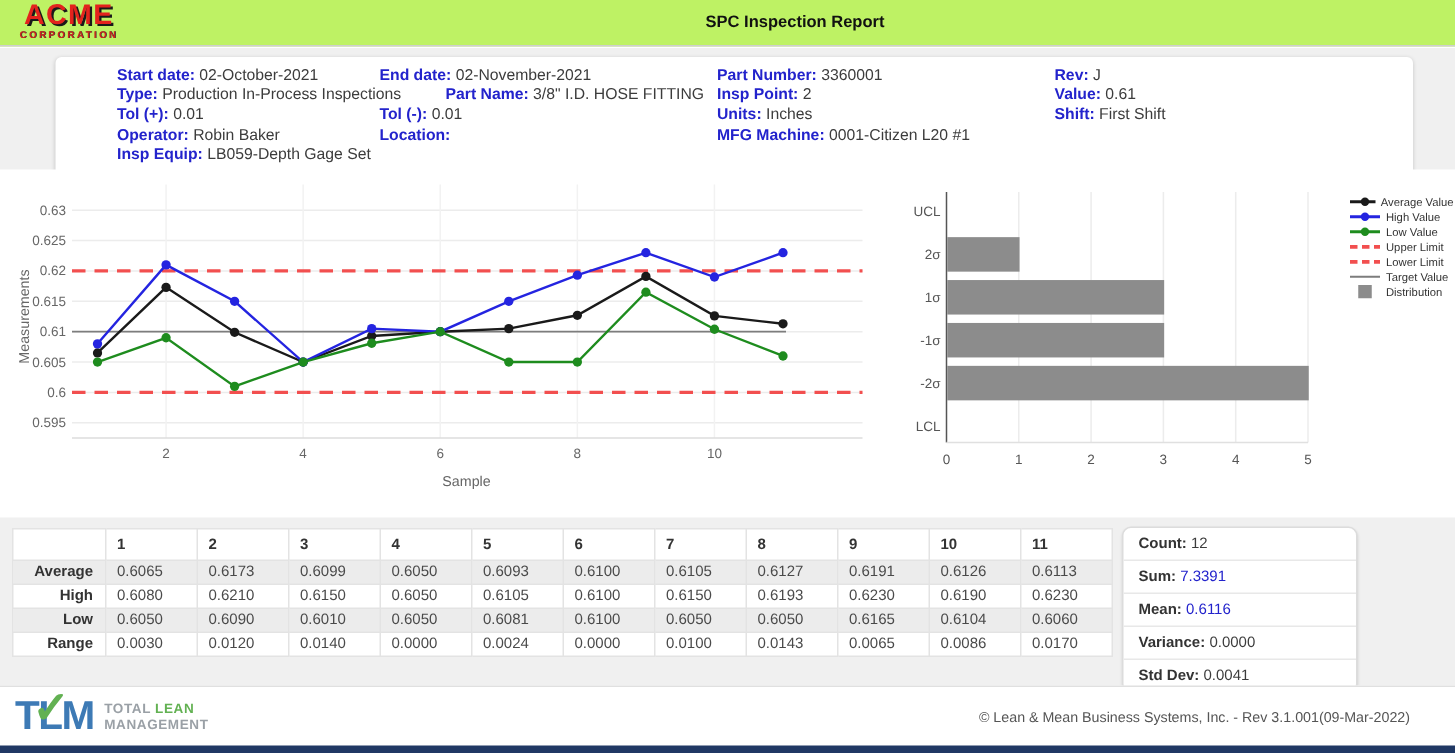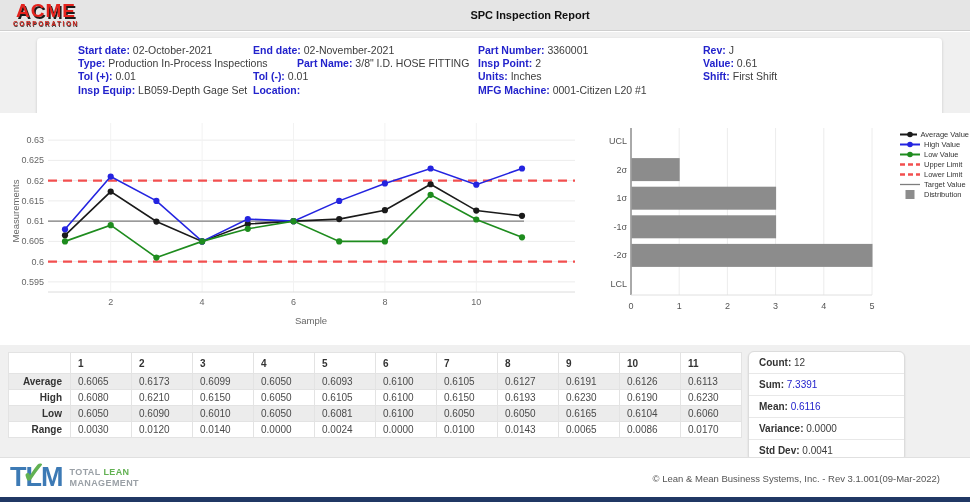--- a/index.html
+++ b/index.html
@@ -4,21 +4,21 @@
 <style>
   * { box-sizing: border-box; }
   html,body { margin:0; padding:0; }
   body {
     width:970px; height:502px; position:relative; overflow:hidden;
     background:#fff; font-family:"Liberation Sans", sans-serif; color:#333;
   }
   svg { font-family:"Liberation Sans", sans-serif; }
 
   
-  .top-header { position:absolute; top:0; left:0; right:0; height:31px; background:#e5e5e5;
+  .top-header { position:absolute; top:0; left:0; right:0; height:31px; background:#bef264;
     border-bottom:1px solid #cfcfcf; z-index:5; }
   .acme-logo { position:absolute; left:13px; top:1px; text-align:center; }
   .acme-name { font-size:19px; font-weight:900; color:#e3231d; letter-spacing:1px;
     text-shadow:1.5px 1.5px 0 #1a1a1a; line-height:19px; }
   .acme-sub { font-size:6.5px; font-weight:bold; color:#cf241c; letter-spacing:1.6px;
     text-shadow:0.5px 0.5px 0 #3a3a3a; margin-top:0px; }
   .page-title { text-align:center; line-height:30px; font-size:11px; font-weight:bold;
     color:#111; margin-left:90px; }
 
   
@@ -79,20 +79,21 @@
   </div>
   <div class="page-title">SPC Inspection Report</div>
 </div>
 
 <div class="info-section">
   <div class="info-card" id="info-card">
       <div>
         <div class="info-field"><span class="info-label" style="color: rgb(35, 35, 204);">Start date:</span><span> 02-October-2021</span></div>
         <div class="info-field"><span class="info-label" style="color: rgb(35, 35, 204);">Type:</span><span> Production In-Process Inspections</span></div>
         <div class="info-field"><span class="info-label" style="color: rgb(35, 35, 204);">Tol (+):</span><span> 0.01</span></div>
+        <div class="info-field"><span class="info-label" style="color: rgb(35, 35, 204);">Operator:</span><span> Robin Baker</span></div>
         <div class="info-field"><span class="info-label" style="color: rgb(35, 35, 204);">Insp Equip:</span><span> LB059-Depth Gage Set</span></div>
       </div>
       <div>
         <div class="info-field"><span class="info-label" style="color: rgb(35, 35, 204);">End date:</span><span> 02-November-2021</span></div>
         <div class="info-field"><span class="info-label" style="color: rgb(35, 35, 204); margin-left: 44px;">Part Name:</span><span> 3/8" I.D. HOSE FITTING</span></div>
         <div class="info-field"><span class="info-label" style="color: rgb(35, 35, 204);">Tol (-):</span><span> 0.01</span></div>
         <div class="info-field"><span class="info-label" style="color: rgb(35, 35, 204);">Location:</span><span> </span></div>
       </div>
       <div>
         <div class="info-field"><span class="info-label" style="color: rgb(35, 35, 204);">Part Number:</span><span> 3360001</span></div>

